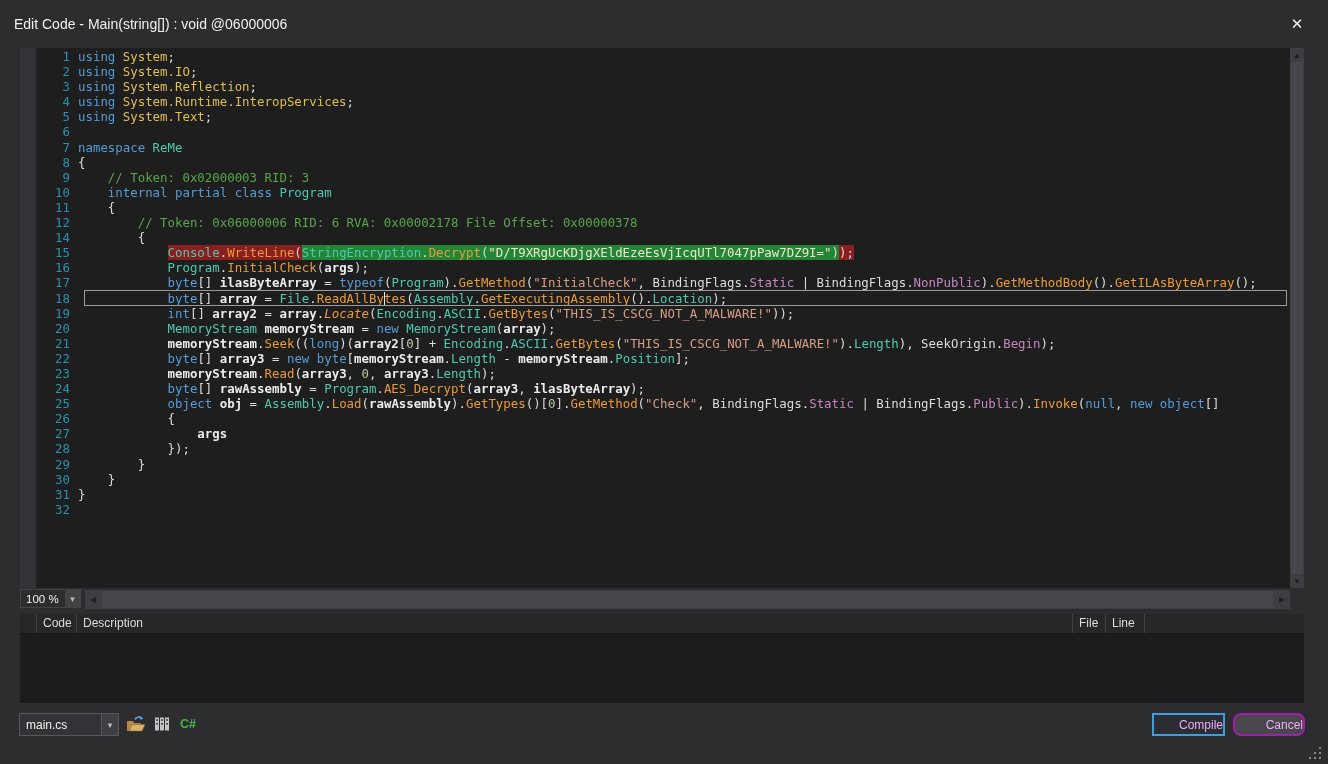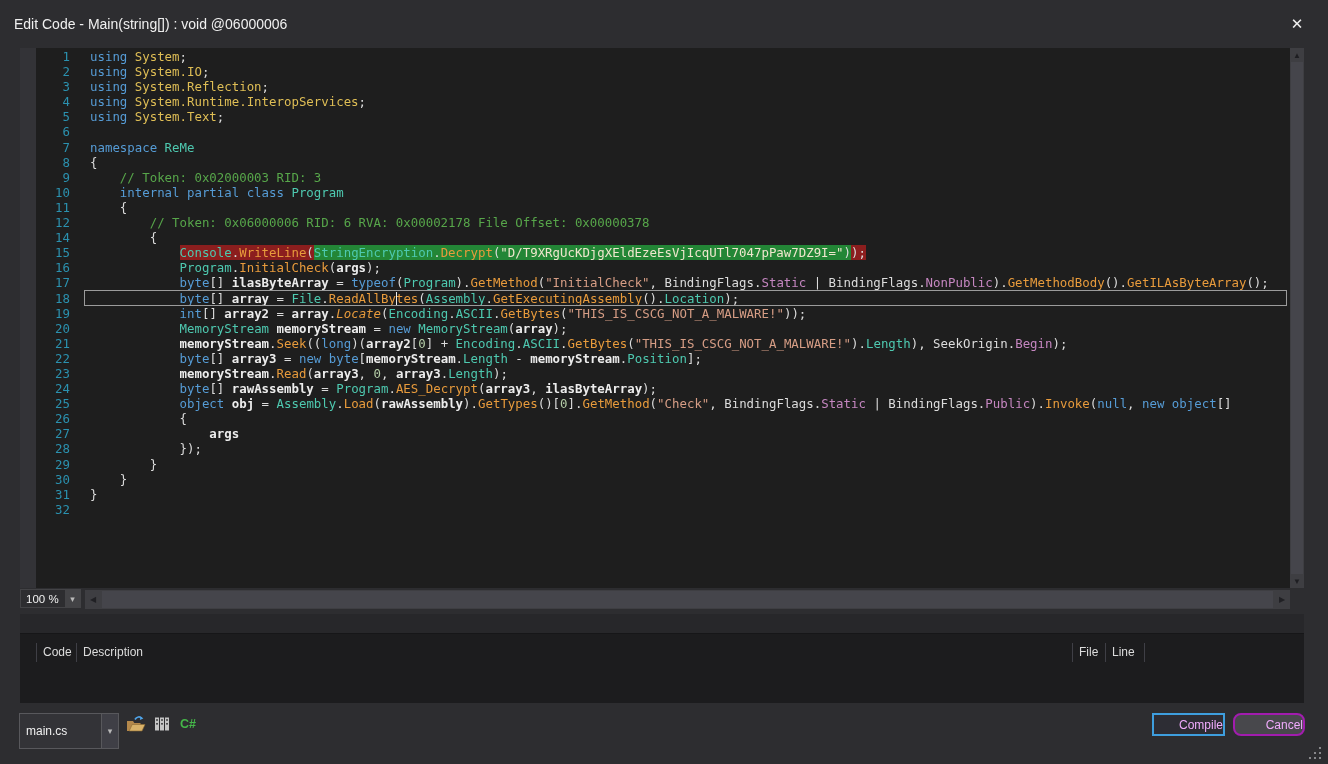--- a/index.html
+++ b/index.html
@@ -13,21 +13,21 @@
   .closebtn { position:absolute; right:14px; top:0; height:48px; width:34px; display:flex; align-items:center;
               justify-content:center; font-size:15px; color:#F0F0F0; cursor:pointer; }
 
   
   .editor { position:absolute; left:20px; top:48px; width:1284px; height:540px; background:#1E1E1E; display:flex; }
   .glyphmargin { width:16px; background:#333337; flex:none; }
   .codescroll { flex:1; padding-top:1px; font-family:"DejaVu Sans Mono",monospace; font-size:12.4px;
                 overflow:hidden; position:relative; }
   .code-line { display:flex; height:15.1px; line-height:15.1px; white-space:pre; position:relative; }
   .ln { width:34px; flex:none; text-align:right; color:#2B91AF; }
-  .lt { margin-left:20px; position:relative; }
+  .lt { margin-left:8px; position:relative; }
   .code-line.cur::after { content:""; position:absolute; left:48px; right:3px; top:-1px; bottom:0;
                           border:1px solid #9B9B9B; pointer-events:none; }
   .caret { position:absolute; top:1px; bottom:1px; width:1px; background:#ECECEC; }
 
   
   .kw{color:#569CD6} .ty{color:#4EC9B0} .m{color:#E89B3C} .xm{color:#E89B3C;font-style:italic}
   .s{color:#D69D85} .sg{color:#EFE6CD} .c{color:#57A64A} .en{color:#C586C0}
   .lo{color:#ECECEC;font-weight:bold} .pa{color:#ECECEC;font-weight:bold}
   .nu{color:#B5CEA8} .pl{color:#DCDCDC} .ns{color:#DFBE55}
   .bgr{background:#8B1E1E} .bgg{background:#238636}
@@ -48,27 +48,27 @@
   .hscroll { position:absolute; left:65px; top:1px; right:14px; height:19px; background:#3E3E42; }
   .harr { position:absolute; top:0; width:16px; height:19px; display:flex; align-items:center;
           justify-content:center; font-size:8px; color:#202024; }
   .harr.left{left:0} .harr.right{right:0}
   .hthumb { position:absolute; left:17px; right:17px; top:1px; bottom:1px; background:#45454B; }
 
   
   .errlist { position:absolute; left:20px; top:614px; width:1284px; height:89px; background:#1C1C1E; }
   .errhead { display:flex; height:20px; background:#27272A; border-bottom:1px solid #161618;
              color:#DCDCDC; font-size:12px; }
-  .hcell { border-right:1px solid #3F3F46; padding:2px 0 0 6px; height:100%; overflow:hidden;margin-top:29px; }
+  .hcell { border-right:1px solid #3F3F46; padding:2px 0 0 6px; height:100%; overflow:hidden; }
   .c0{width:17px} .c1{width:40px} .c2{width:996px} .c3{width:33px} .c4{width:39px} .c5{flex:1;border-right:none}
   .errbody { position:absolute; left:0; top:21px; right:0; bottom:0; }
 
   
   .footer { position:absolute; left:0; top:703px; right:0; bottom:0; }
-  .filecombo { position:absolute; left:19px; top:10px; width:100px; height:36px; background:#333337;
+  .filecombo { position:absolute; left:19px; top:10px; width:100px; height:23px; background:#333337;
                border:1px solid #58585C; display:flex; align-items:center; color:#F0F0F0; font-size:12px; }
   .filecombo .fval { flex:1; padding-left:6px; }
   .filecombo .fdd { width:17px; height:100%; display:flex; align-items:center; justify-content:center;
                     color:#B9B9B9; font-size:9px; background:#3F3F46; border-left:1px solid #58585C; }
   .ficon { position:absolute; top:11px; width:22px; height:20px; display:flex; align-items:center;
            justify-content:center; cursor:pointer; }
   .ficon.folder{left:125px} .ficon.books{left:151px}
   .ficon.csharp{left:177px; color:#45B649; font-weight:bold; font-size:12.5px;}
   .btn { position:absolute; top:10px; height:23px; font-size:12px; color:#f0abfc; background:#333337;
          border:2px solid #a21caf; font-family:"Liberation Sans",sans-serif; cursor:pointer;text-align:right; }

